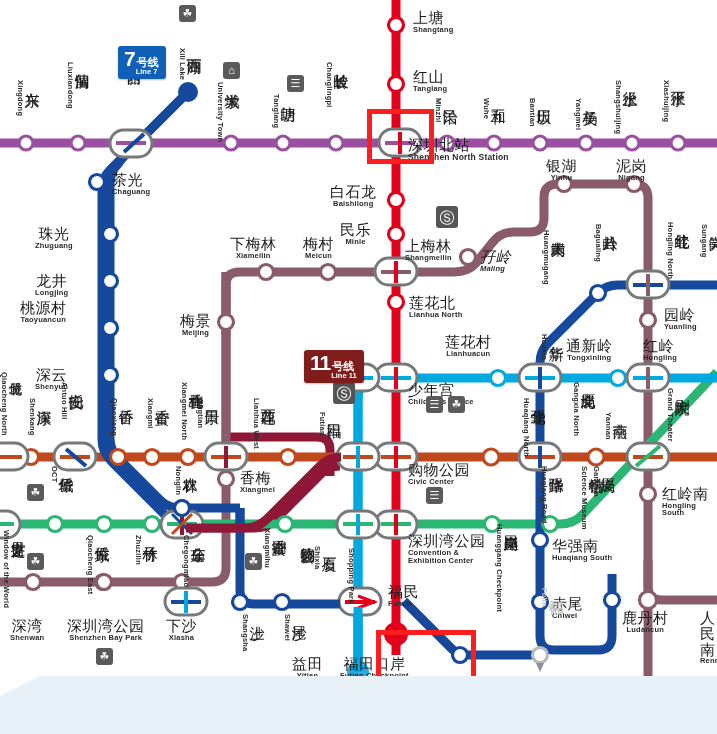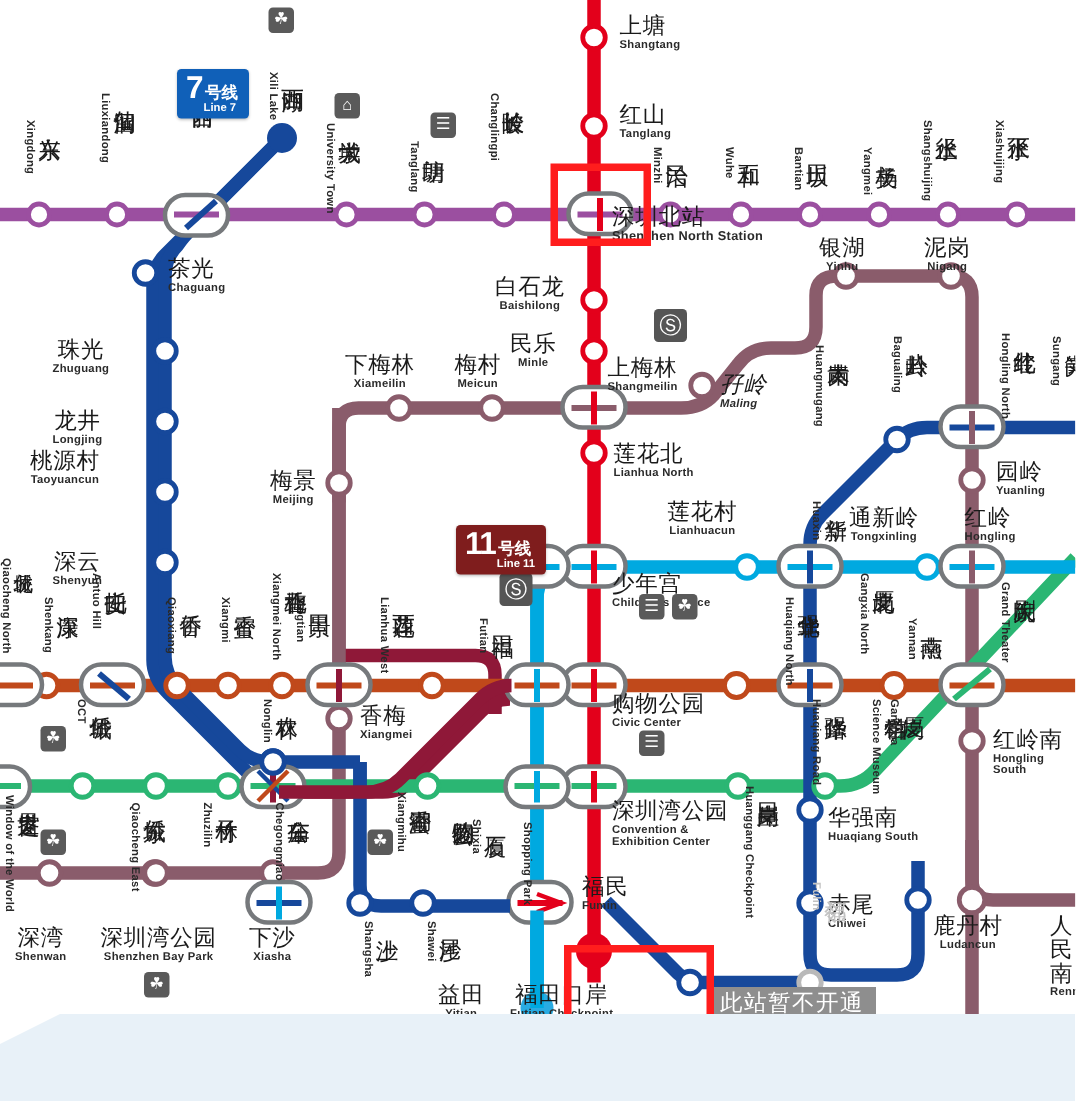--- a/index.html
+++ b/index.html
@@ -687,23 +687,19 @@
   </span>
 </div>
 <div class="badge" style="left:400px;top:690px;background:#e3001b;">
   <span class="num">4</span>
   <span class="col">
     <span class="zh">号线</span>
     <span class="en2">Line 4</span>
   </span>
 </div>
 
-<div class="notice" style="left:472px;top:658px;">
-  <div class="n1">此站暂不开通</div>
-  <div class="n2">Not Yet In Service</div>
-</div>
 
 <div class="hl" style="left:367px;top:109px;width:67px;height:55px;"></div>
 <div class="hl" style="left:376px;top:630px;width:100px;height:92px;"></div>
 
 <div class="footband" style="clip-path:polygon(0 20px, 40px 0, 717px 0, 717px 58px, 0 58px);"></div>
 
 </div>
 
 </body></html>

